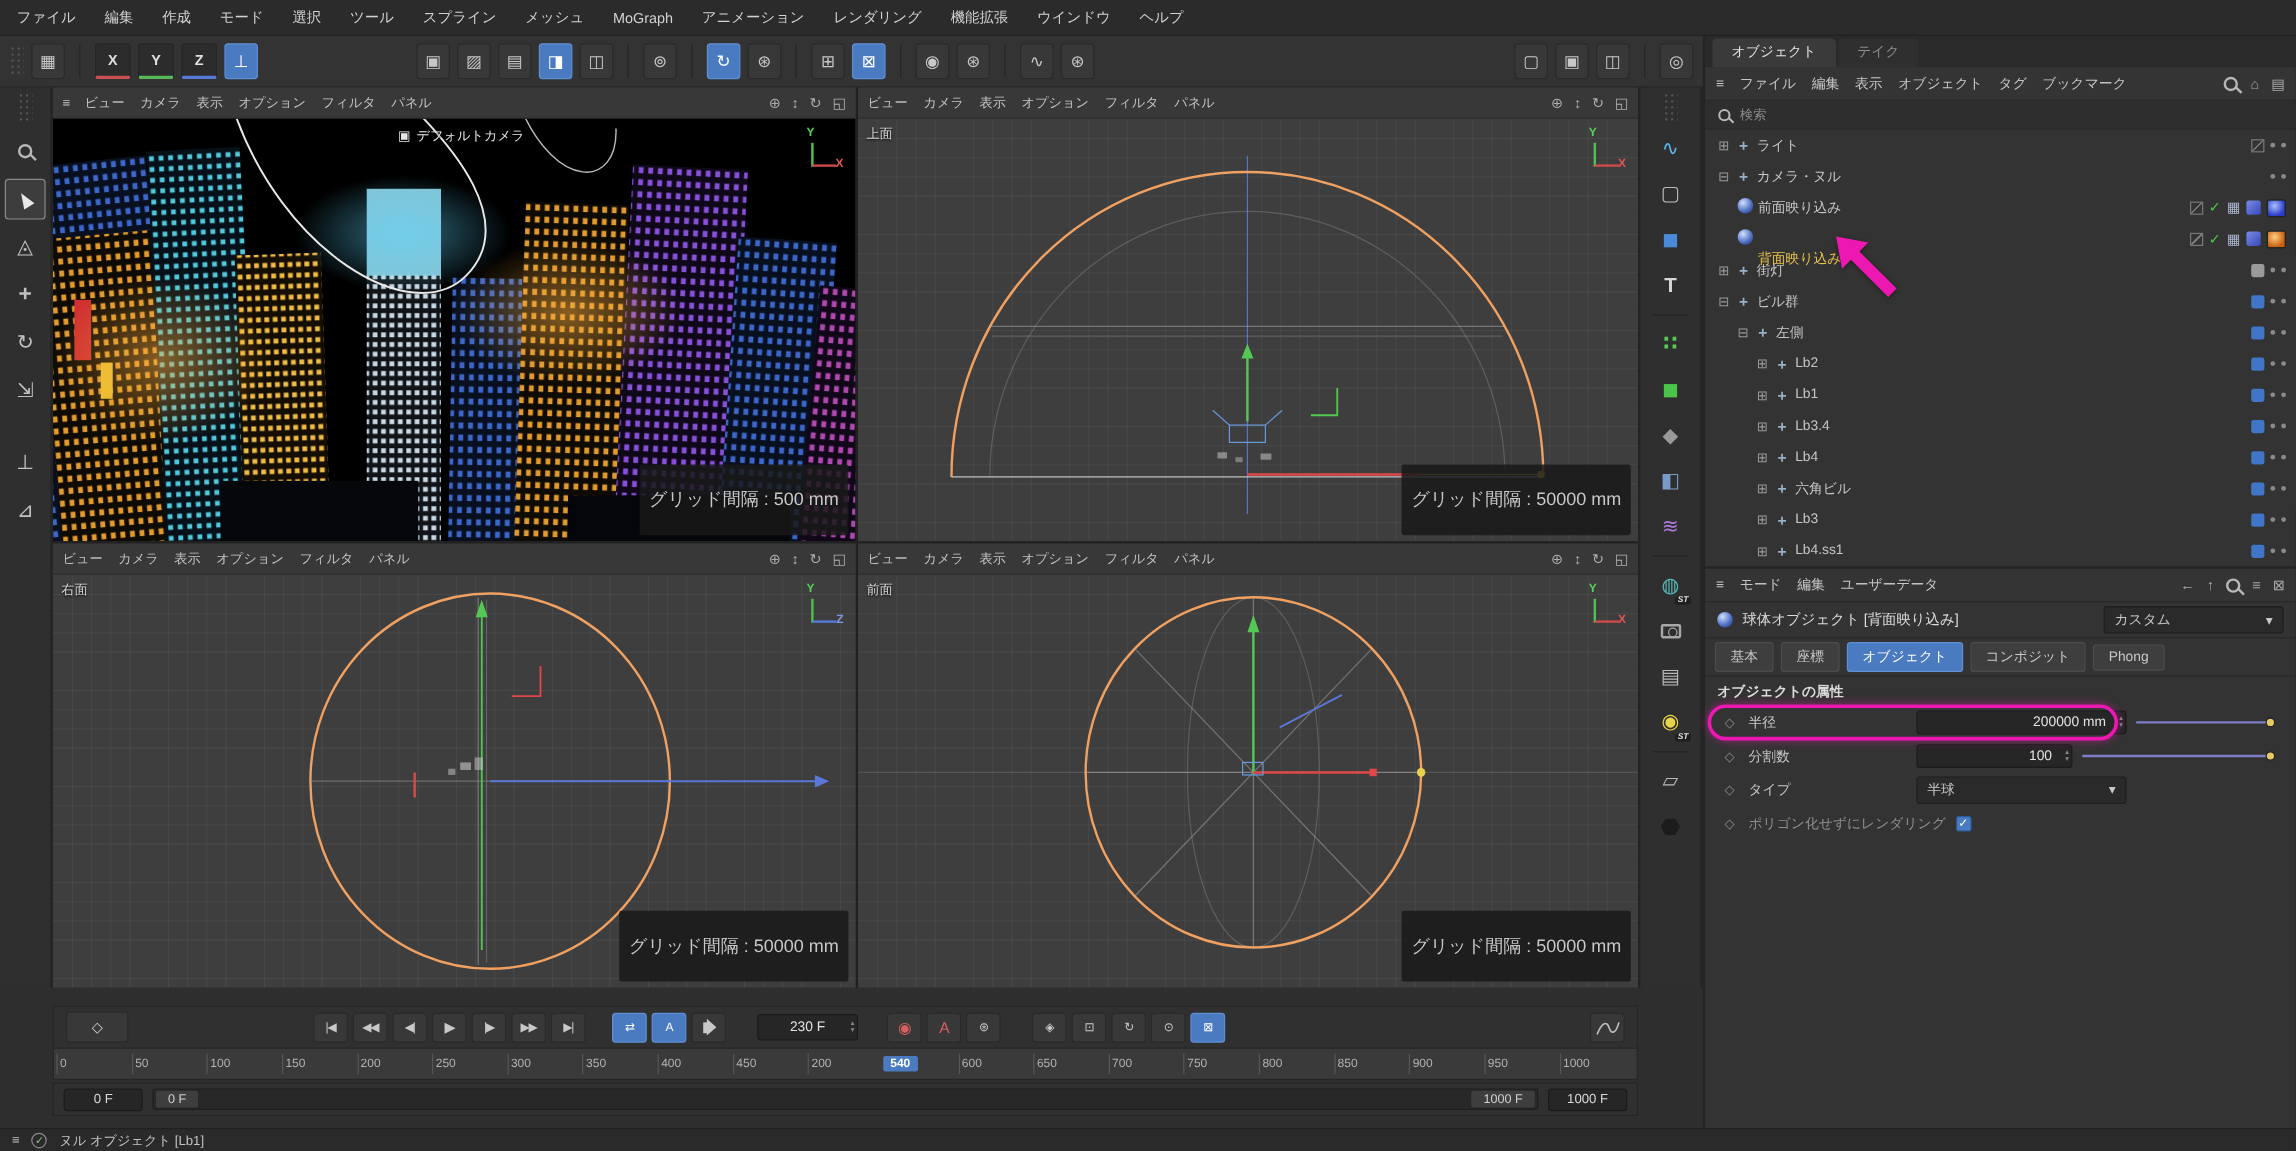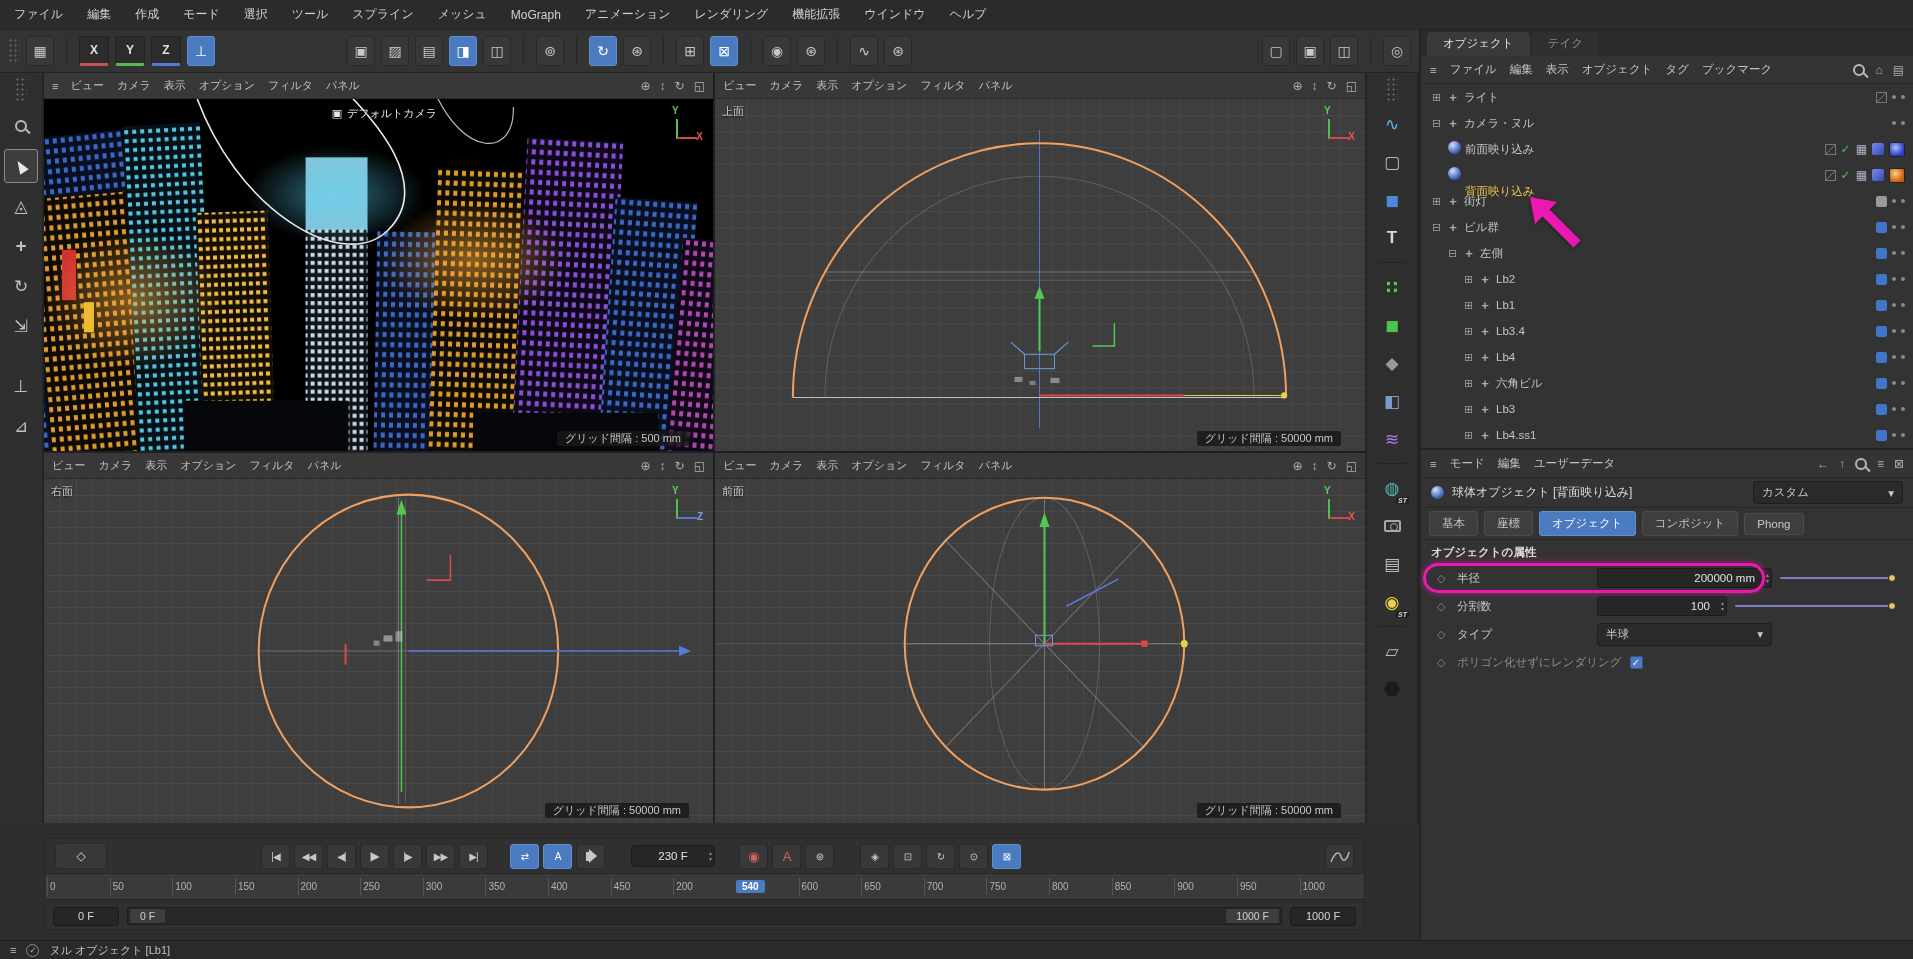--- a/index.html
+++ b/index.html
@@ -51,22 +51,22 @@
   .vpc { flex:1; position:relative; overflow:hidden; }
   .vgrid { background-color:#3e3e3e;
     background-image:
       linear-gradient(rgba(255,255,255,.05) 1px,transparent 1px),
       linear-gradient(90deg,rgba(255,255,255,.05) 1px,transparent 1px),
       linear-gradient(rgba(0,0,0,.18) 1px,transparent 1px),
       linear-gradient(90deg,rgba(0,0,0,.18) 1px,transparent 1px);
     background-size:16px 16px,16px 16px,80px 80px,80px 80px; }
   .vpc svg.fill { position:absolute; inset:0; width:100%; height:100%; }
   .vplabel { position:absolute; left:7px; top:5px; font-size:11px; color:#d6d6d6; text-shadow:0 1px 2px #000; z-index:2;}
-  .gridlabel { position:absolute; right:24px; bottom:5px; background:rgba(25,25,25,.85); color:#c8c8c8;
-    font-size:11px; padding:0 8px; border-radius:2px; z-index:2; }
+  .gridlabel { position:absolute; right:6px; bottom:5px; background:rgba(25,25,25,.85); color:#c8c8c8;
+    font-size:15px; padding:20px 8px; border-radius:2px; z-index:2; }
   .gizmo { position:absolute; right:14px; top:8px; width:42px; height:40px; z-index:2; font-size:10px; font-weight:bold;}
   .gizmo .gv { position:absolute; left:19px; top:12px; width:2px; height:20px; background:#50c050;}
   .gizmo .gh { position:absolute; left:20px; top:30px; width:20px; height:2px; background:#d04848;}
   .gizmo .lv { position:absolute; left:15px; top:-2px; color:#58d058;}
   .gizmo .lh { position:absolute; right:-4px; top:24px; color:#e05858;}
   .camlabel { position:absolute; left:43%; top:7px; color:#e8e8e8; font-size:11px; text-shadow:0 1px 2px #000;
     display:flex; gap:5px; align-items:center; z-index:2;}
 
   
   #midtools { position:absolute; left:1365px; top:73px; width:54px; height:750px; background:#2f2f2f;
@@ -536,20 +536,24 @@
           <span>オブジェクト</span>
           <span>タグ</span>
           <span>ブックマーク</span>
         </span>
       <span class="ricons">
         <i class="i-mag"></i>
         <span>⌂</span>
         <span>▤</span>
       </span>
     </div>
+    <div class="searchrow">
+      <i class="i-mag" style="transform:scale(.85)"></i>
+      <span>検索</span>
+    </div>
 
     <div id="tree">
       <div class="trow">
         <span class="exp">⊞</span>
         <span class="oico">+</span>
         <span class="tlabel">ライト</span>
         <span class="chips">
             <i class="slashbox"></i>
             <i class="vdot"></i>
             <i class="vdot"></i>

